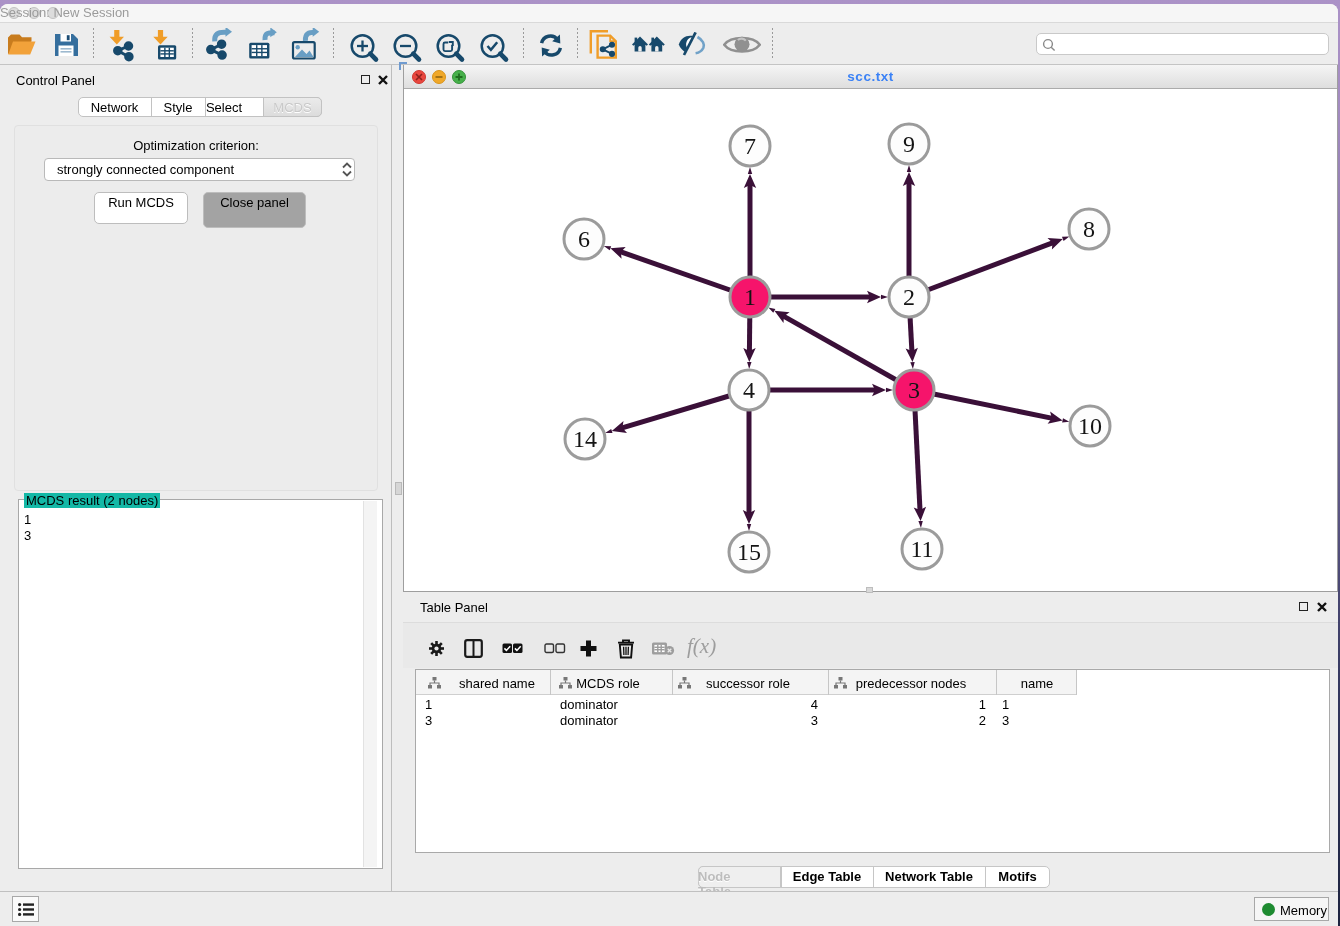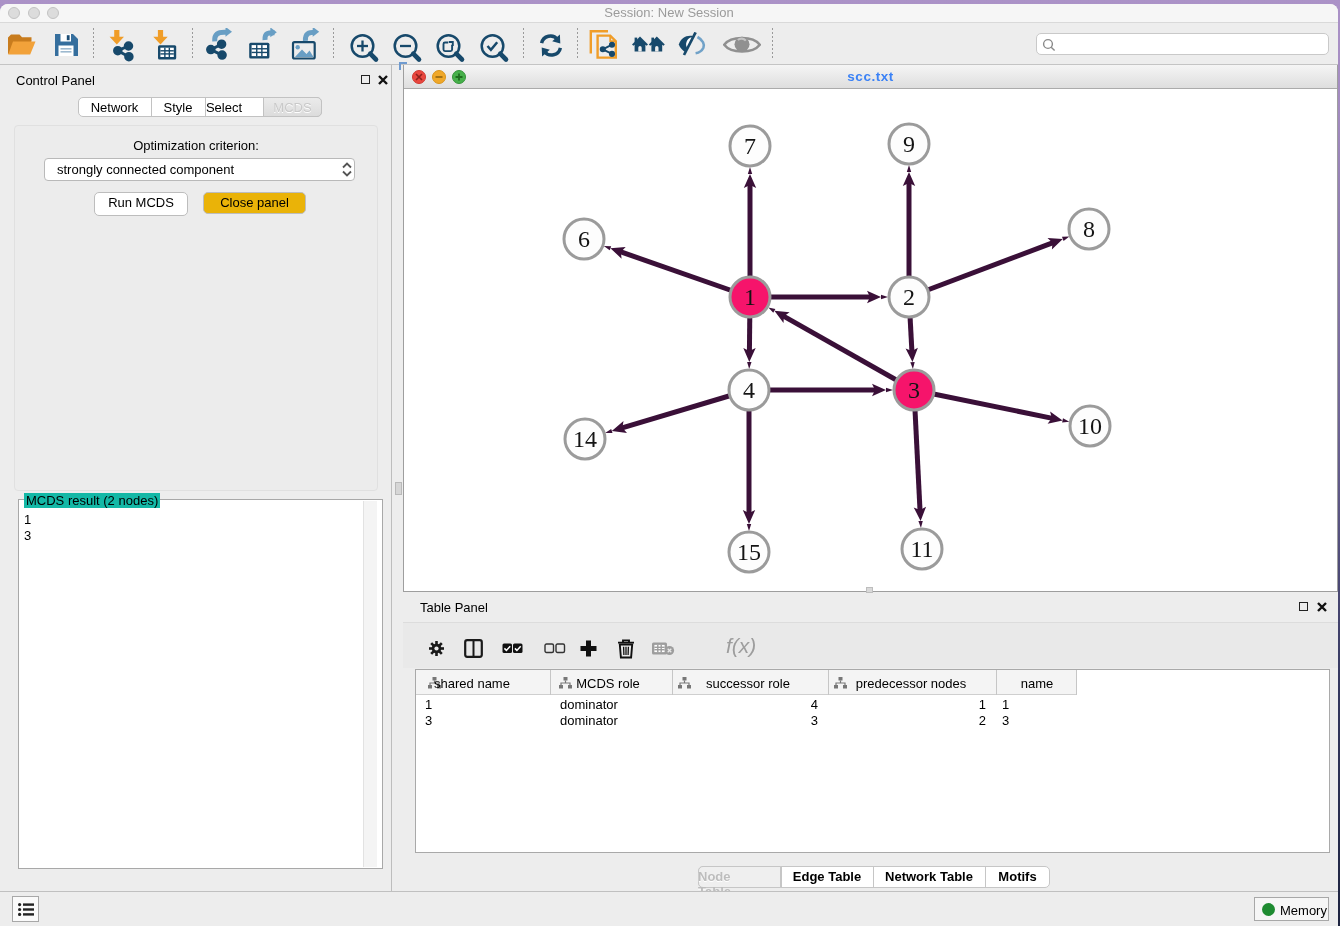--- a/index.html
+++ b/index.html
@@ -10,21 +10,21 @@
 svg{display:block}
 </style></head><body>
 <div id="cornerblue" style="position:absolute;left:0;top:916px;width:10px;height:10px;background:#4f7cd2"></div>
 <div id="win"></div>
 <div id="page" class="abs" style="left:0;top:0;width:1340px;height:926px">
 
 <div class="abs" style="left:0;top:4px;width:1338px;height:19px;background:#f6f6f6;border-radius:8px 8px 0 0;border-bottom:1px solid #d9d9d9"></div>
 <div class="abs" style="left:8px;top:7px;width:12px;height:12px;border-radius:50%;background:#dcdcdc;border:1px solid #c3c3c3"></div>
 <div class="abs" style="left:28px;top:7px;width:12px;height:12px;border-radius:50%;background:#dcdcdc;border:1px solid #c3c3c3"></div>
 <div class="abs" style="left:47px;top:7px;width:12px;height:12px;border-radius:50%;background:#dcdcdc;border:1px solid #c3c3c3"></div>
-<div class="abs t13" style="left:0;top:5px;width:1338px;text-align:center;color:#9b9b9b">Session: New Session</div>
+<div class="abs t13" style="left:0;top:5px;width:1338px;color:#9b9b9b">Session: New Session</div>
 <div class="abs" style="left:0;top:23px;width:1338px;height:42px;background:#ededed;border-bottom:1px solid #c4c4c4"></div>
 <div class="abs" style="left:93px;top:28px;width:1px;height:32px;background-image:linear-gradient(#9a9a9a 50%,transparent 50%);background-size:1px 4px"></div>
 <div class="abs" style="left:192px;top:28px;width:1px;height:32px;background-image:linear-gradient(#9a9a9a 50%,transparent 50%);background-size:1px 4px"></div>
 <div class="abs" style="left:333px;top:28px;width:1px;height:32px;background-image:linear-gradient(#9a9a9a 50%,transparent 50%);background-size:1px 4px"></div>
 <div class="abs" style="left:523px;top:28px;width:1px;height:32px;background-image:linear-gradient(#9a9a9a 50%,transparent 50%);background-size:1px 4px"></div>
 <div class="abs" style="left:577px;top:28px;width:1px;height:32px;background-image:linear-gradient(#9a9a9a 50%,transparent 50%);background-size:1px 4px"></div>
 <div class="abs" style="left:772px;top:28px;width:1px;height:32px;background-image:linear-gradient(#9a9a9a 50%,transparent 50%);background-size:1px 4px"></div>
 <svg class="abs" style="left:6px;top:33px" width="31" height="23" viewBox="0 0 31 23">
       <path d="M2,21 V4.5 L5,1.5 h8.5 L16,4.2 h9.5 V8.5" fill="#c87c1e"></path>
 <path d="M2.2,21.5 L7,8.5 H29.5 L24.2,21.5 z" fill="#f2a23a"></path>
@@ -170,22 +170,22 @@
 <div class="abs t13" style="left:205px;top:100px;width:38px;text-align:center">Select</div>
 <div class="abs t13" style="left:263px;top:100px;width:59px;text-align:center;color:#c9c9c9;text-shadow:0 1px 0 #fff">MCDS</div>
 <div class="abs" style="left:14px;top:125px;width:364px;height:366px;background:#ececec;border:1px solid #e0e0e0;border-radius:4px"></div>
 <div class="abs t13" style="left:14px;top:138px;width:364px;text-align:center">Optimization criterion:</div>
 <div class="abs" style="left:44px;top:158px;width:311px;height:23px;background:#fff;border:1px solid #b9b9b9;border-radius:4px"></div>
 <div class="abs t13" style="left:57px;top:162px">strongly connected component</div>
 <svg class="abs" style="left:341px;top:162px" width="12" height="15" viewBox="0 0 12 15">
       <path d="M2,5.5 L6,1.5 L10,5.5" fill="none" stroke="#555" stroke-width="1.8"></path>
       <path d="M2,9.5 L6,13.5 L10,9.5" fill="none" stroke="#555" stroke-width="1.8"></path>
     </svg>
-<div class="abs t13" style="left:94px;top:192px;width:94px;height:24px;background:#fff;border:1px solid #bdbdbd;border-radius:5px;text-align:center;line-height:20px">Run MCDS</div>
-<div class="abs t13" style="left:203px;top:192px;width:103px;height:22px;background:#eab308;border:1px solid #bdbdbd;border-radius:5px;text-align:center;line-height:20px">Close panel</div>
+<div class="abs t13" style="left:94px;top:192px;width:94px;height:32px;background:#fff;border:1px solid #bdbdbd;border-radius:5px;text-align:center;line-height:20px">Run MCDS</div>
+<div class="abs t13" style="left:203px;top:192px;width:103px;height:36px;background:#a3a3a3;border:1px solid #bdbdbd;border-radius:5px;text-align:center;line-height:20px">Close panel</div>
 <div class="abs" style="left:18px;top:499px;width:365px;height:370px;border:1px solid #a8a8a8;background:#fff"></div>
 <div class="abs t13" style="left:24px;top:493px;background:#14b8a6;padding:0 2px">MCDS result (2 nodes)</div>
 <div class="abs" style="left:363px;top:501px;width:14px;height:366px;background:#f4f4f4;border-left:1px solid #e2e2e2"></div>
 <div class="abs t13" style="left:24px;top:512px">1</div>
 <div class="abs t13" style="left:24px;top:528px">3</div>
 <div class="abs" style="left:403px;top:65px;width:935px;height:527px;background:#fff;border:1px solid #9e9e9e"></div>
 <div class="abs" style="left:404px;top:65px;width:933px;height:24px;background:linear-gradient(#f5f5f5,#dedede);border-bottom:1px solid #ababab"></div>
 <div class="abs" style="left:404px;top:69px;width:933px;text-align:center;font-weight:700;letter-spacing:.5px;font-size:13.5px;color:#3b82f6">scc.txt</div>
 <svg class="abs" style="left:399px;top:62px" width="8" height="8" viewBox="0 0 8 8">
       <path d="M0,8 L0,0 L8,0 L8,2 L2,2 L2,8 z" fill="#6f9bd0"></path>
@@ -323,30 +323,30 @@
 <svg class="abs" style="left:652px;top:641px" width="23" height="15" viewBox="0 0 23 15">
       <rect x="0" y="1.5" width="15" height="12" rx="1.5" fill="#9d9d9d"></rect>
       <rect x="2.4" y="3.9" width="10.2" height="7.2" fill="#fff"></rect>
       <rect x="2.4" y="5.6" width="10.2" height="1.4" fill="#9d9d9d"></rect>
       <rect x="2.4" y="7.999999999999999" width="10.2" height="1.4" fill="#9d9d9d"></rect>
       <rect x="5.1" y="3.9" width="1.4" height="7.2" fill="#9d9d9d"></rect>
       <rect x="8.5" y="3.9" width="1.4" height="7.2" fill="#9d9d9d"></rect>
       <circle cx="17.5" cy="9.5" r="4.6" fill="#9d9d9d"></circle>
       <path d="M15.7,7.7 l3.6,3.6 M19.3,7.7 l-3.6,3.6" stroke="#e9e9e9" stroke-width="1.3"></path>
     </svg>
-<div class="abs" style="left:726px;top:634px;font-family:Liberation Sans, sans-serif;font-style:italic;font-size:21px;color:#9d9d9d">f(x)</div>
+<div class="abs" style="left:687px;top:634px;font-family:Liberation Serif, serif;font-style:italic;font-size:21px;color:#9d9d9d">f(x)</div>
 <div class="abs" style="left:415px;top:669px;width:915px;height:184px;background:#fff;border:1px solid #a9a9a9"></div>
 <div class="abs" style="left:416px;top:670px;width:660px;height:25px;background:#f4f4f4;border-bottom:1px solid #cfcfcf"></div>
 <svg class="abs" style="left:428px;top:677px" width="13" height="12" viewBox="0 0 13 12">
       <rect x="4.5" y="0" width="4" height="3.5" fill="#777"></rect>
       <rect x="0" y="8" width="4" height="3.5" fill="#777"></rect>
       <rect x="9" y="8" width="4" height="3.5" fill="#777"></rect>
       <path d="M6.5,3.5 V6 M2,8 V6 H11 V8" fill="none" stroke="#777" stroke-width="1.2"></path>
     </svg>
-<div class="abs t13" style="left:392px;top:676px;width:160px;text-align:center">shared name</div>
+<div class="abs t13" style="left:417px;top:676px;width:160px;text-align:center">shared name</div>
 <div class="abs" style="left:550px;top:670px;width:1px;height:25px;background:#c6c6c6"></div>
 <svg class="abs" style="left:559px;top:677px" width="13" height="12" viewBox="0 0 13 12">
       <rect x="4.5" y="0" width="4" height="3.5" fill="#777"></rect>
       <rect x="0" y="8" width="4" height="3.5" fill="#777"></rect>
       <rect x="9" y="8" width="4" height="3.5" fill="#777"></rect>
       <path d="M6.5,3.5 V6 M2,8 V6 H11 V8" fill="none" stroke="#777" stroke-width="1.2"></path>
     </svg>
 <div class="abs t13" style="left:528px;top:676px;width:160px;text-align:center">MCDS role</div>
 <div class="abs" style="left:672px;top:670px;width:1px;height:25px;background:#c6c6c6"></div>
 <svg class="abs" style="left:678px;top:677px" width="13" height="12" viewBox="0 0 13 12">

